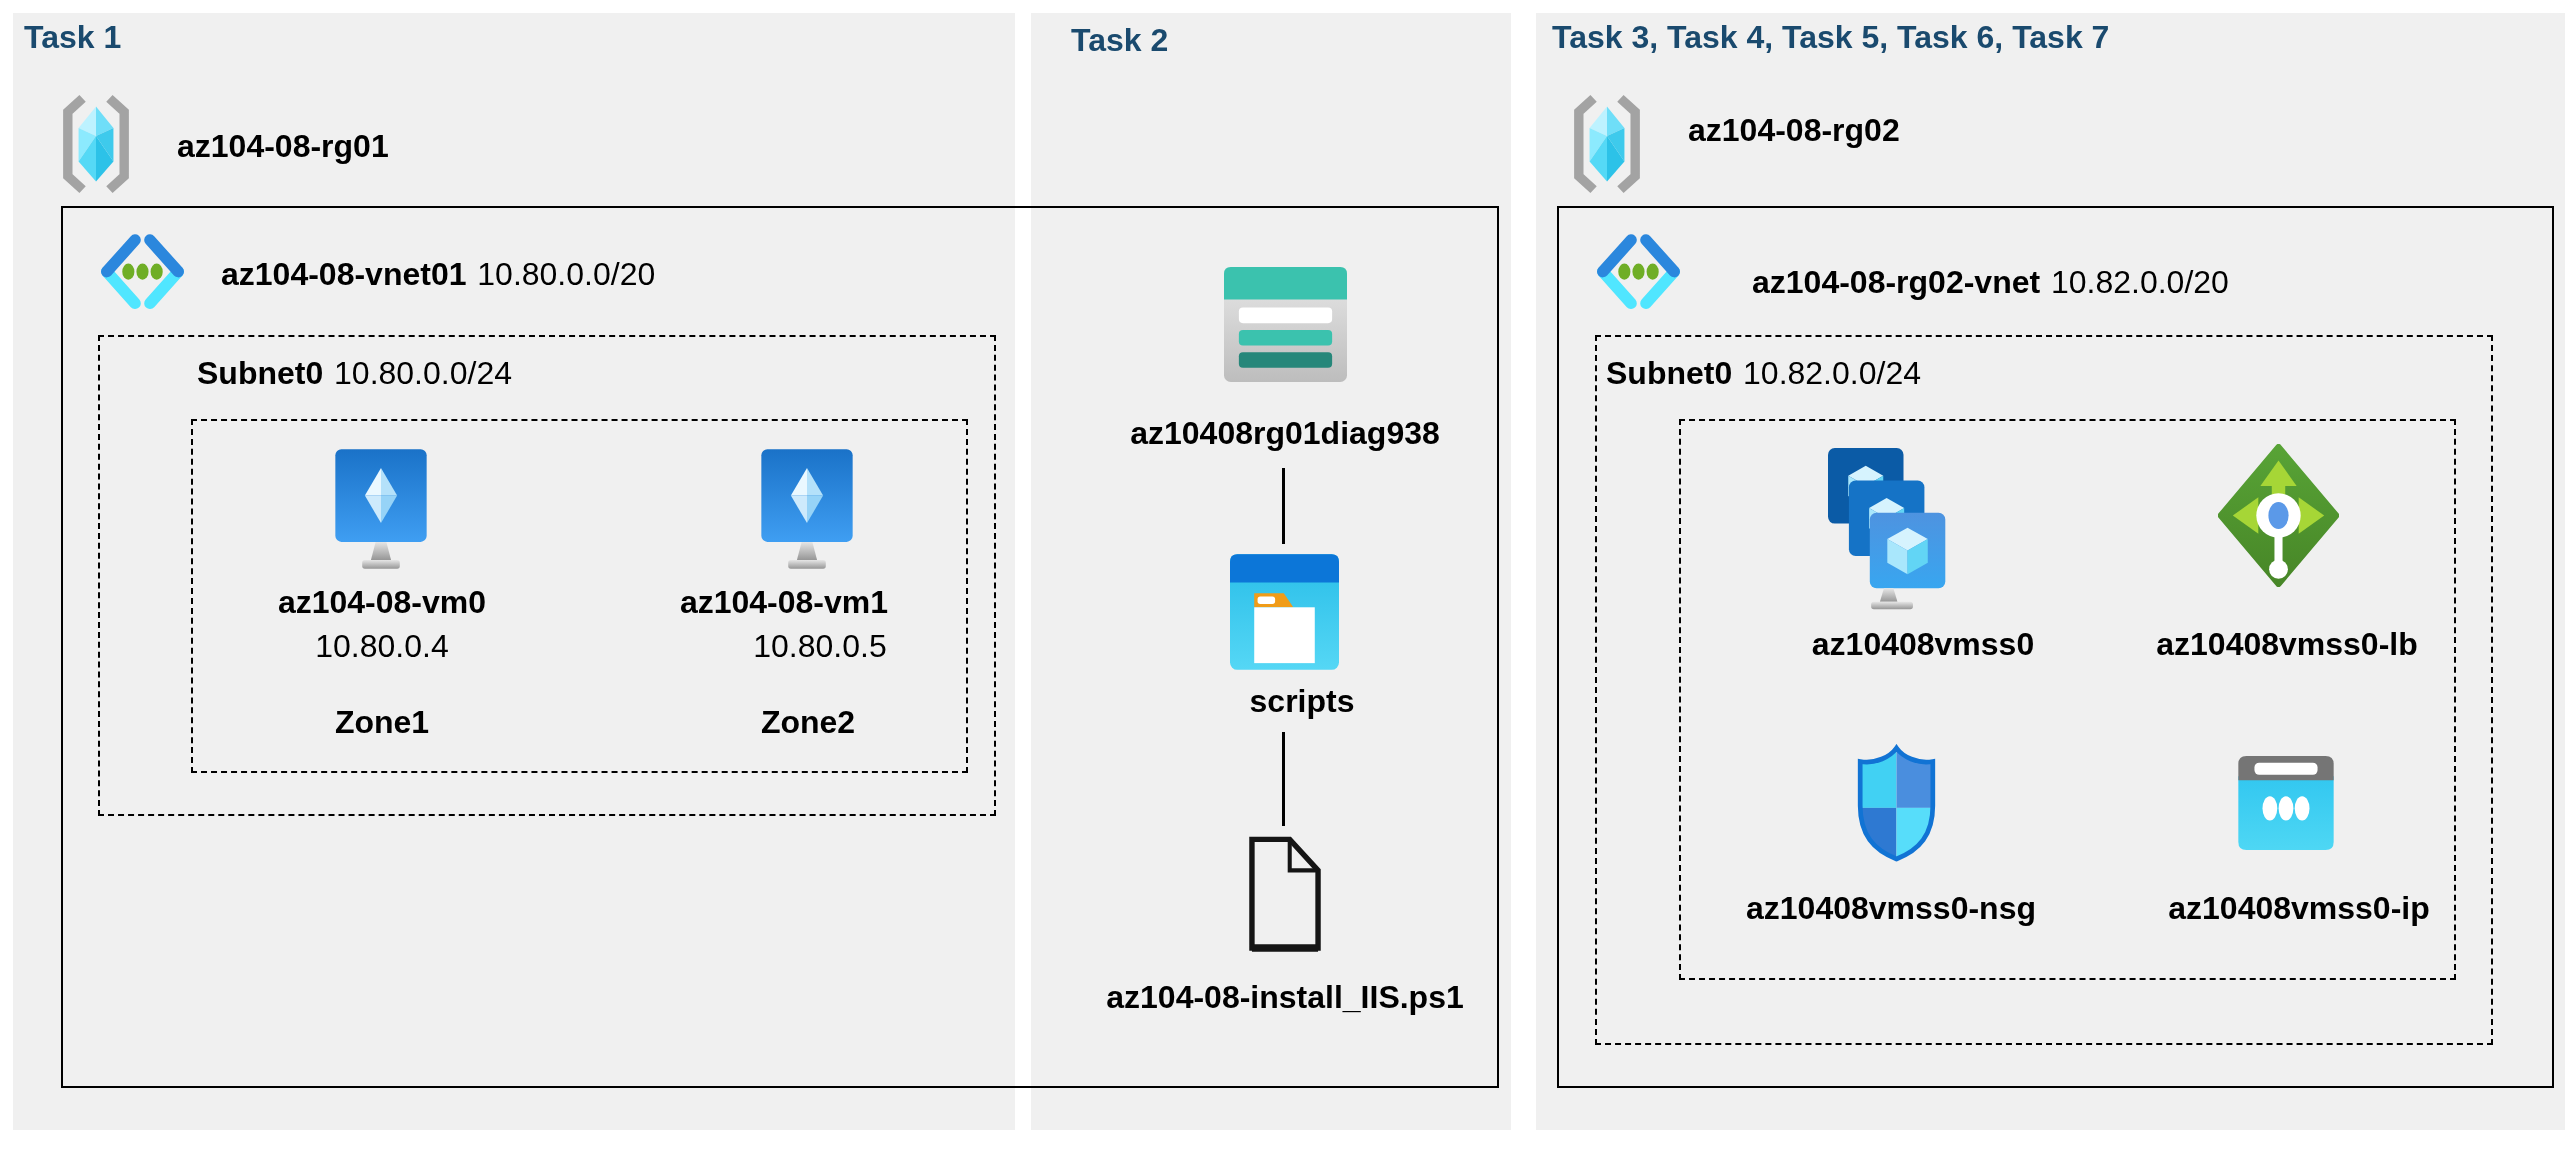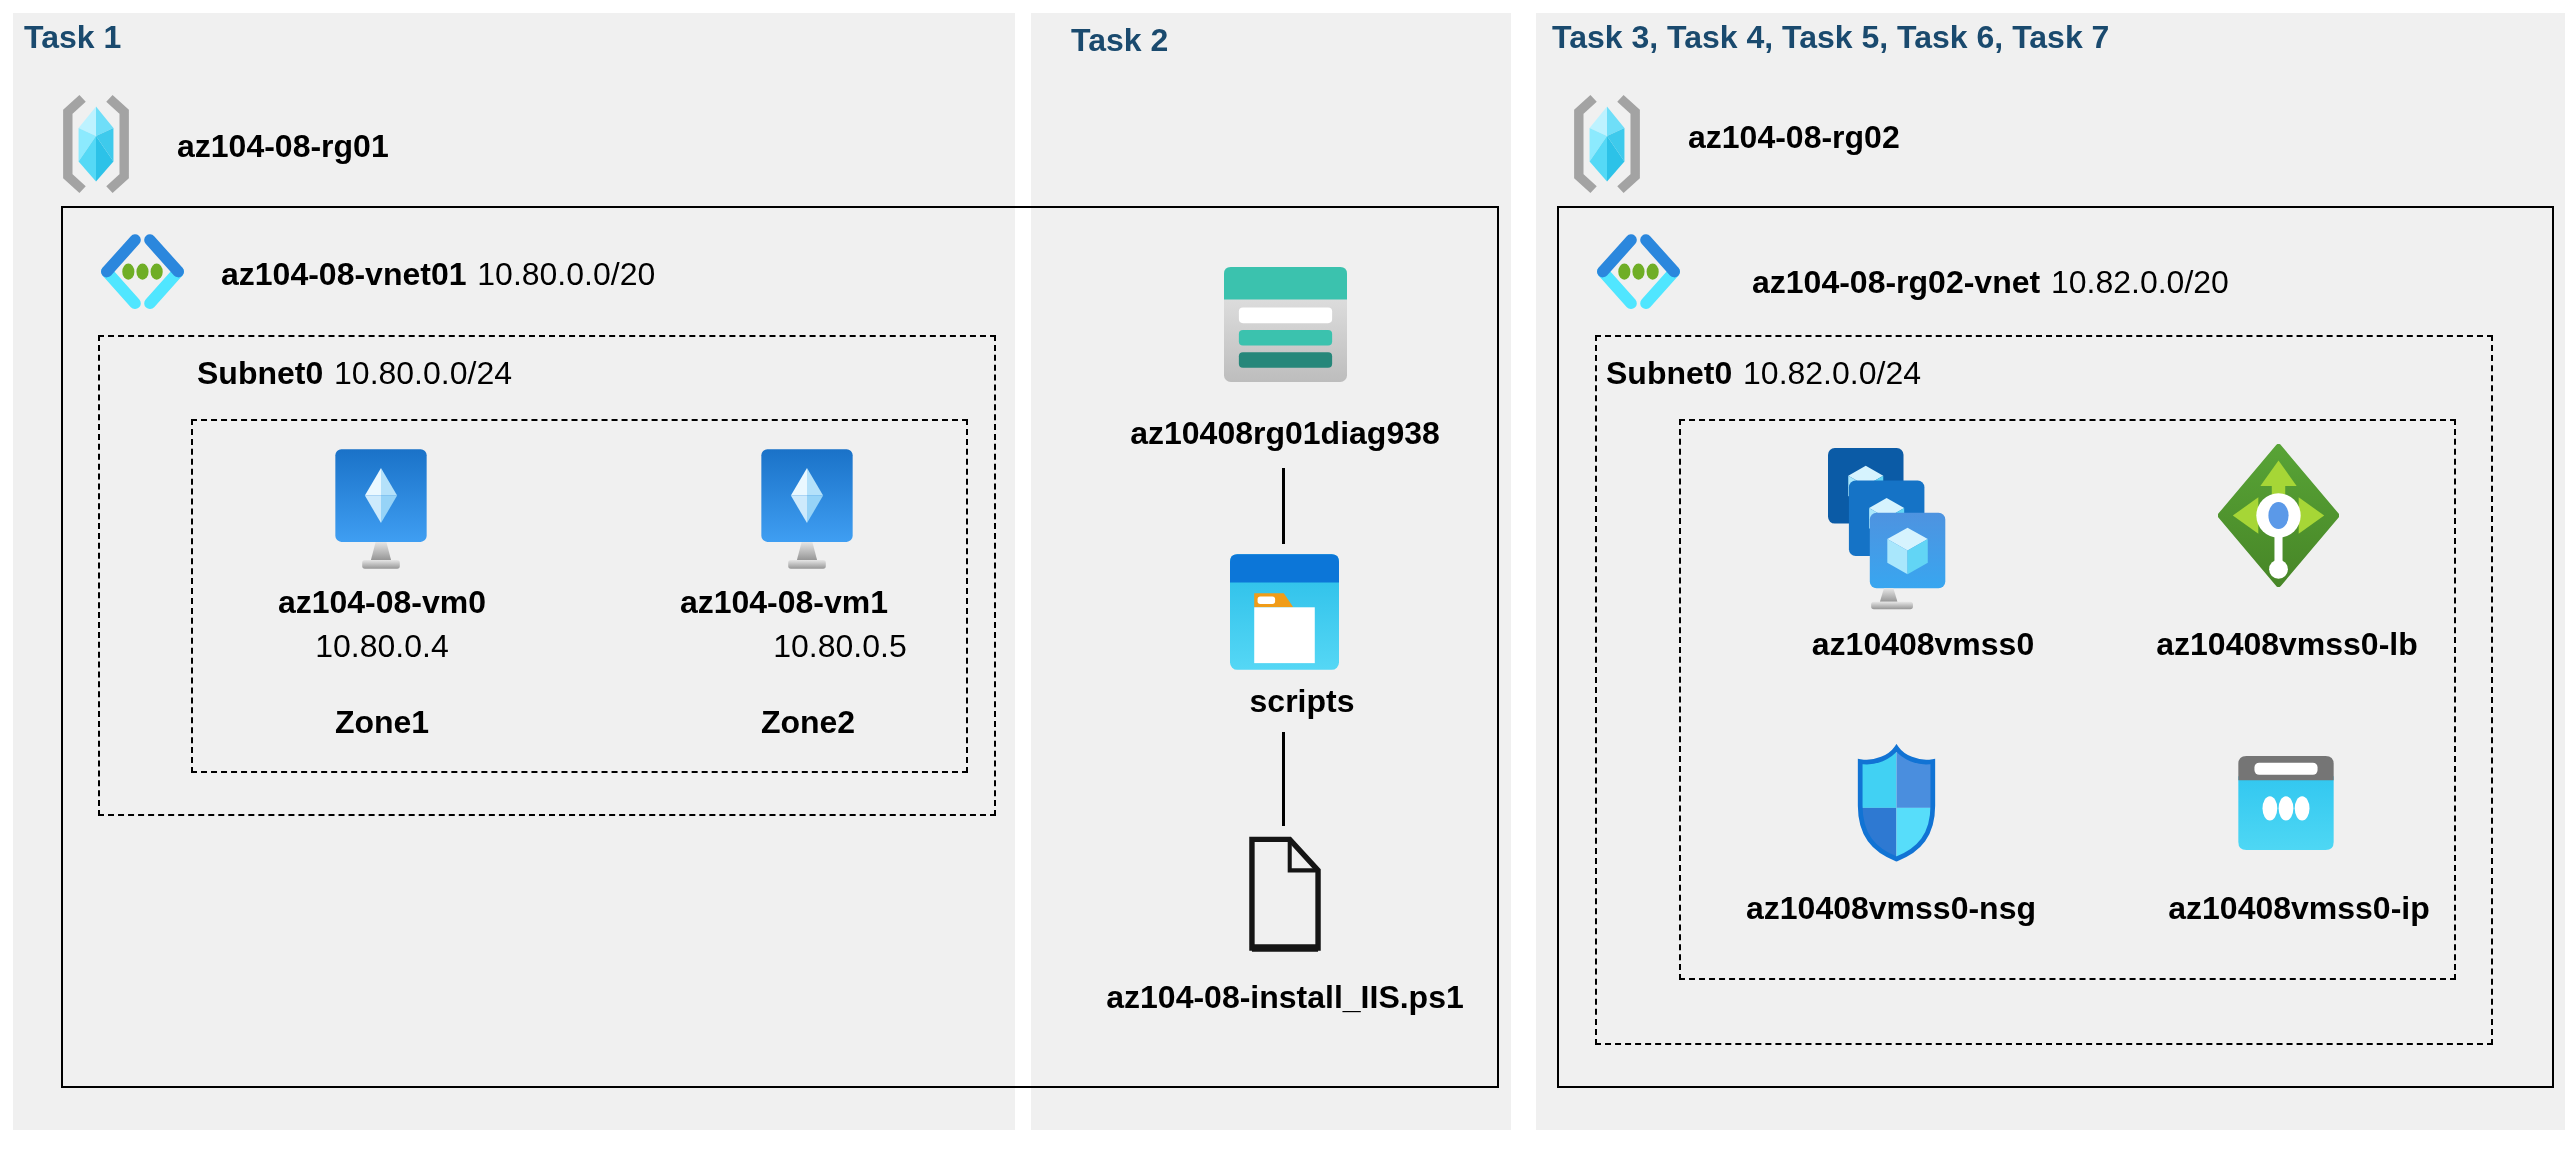--- a/index.html
+++ b/index.html
@@ -110,21 +110,21 @@
       <rect x="2" y="0" width="136" height="138" rx="9" fill="url(#vmg)"></rect>
       <polygon points="70,28 46,69 70,69" fill="#eaf8ff"></polygon>
       <polygon points="70,28 94,69 70,69" fill="#b4e1fa"></polygon>
       <polygon points="46,69 70,110 70,69" fill="#cdeafc"></polygon>
       <polygon points="94,69 70,110 70,69" fill="#96d3f7"></polygon>
       <polygon points="62,138 78,138 85,165 55,165" fill="url(#stg2)"></polygon>
       <rect x="42" y="165" width="56" height="13" rx="4" fill="url(#stg2)"></rect>
     </svg>
   </div>
   <div class="caption" style="left:784px;top:584px;">az104-08-vm1</div>
-  <div class="caption plain" style="left:840px;top:628px;">10.80.0.5</div>
+  <div class="caption plain" style="left:820px;top:628px;">10.80.0.5</div>
   <div class="caption" style="left:808px;top:704px;">Zone2</div>
 
   <div class="icon" style="left:1224px;top:267px;width:123px;height:115px;">
     <svg viewBox="0 0 182 170">
       <defs>
           <linearGradient id="stog" x1="0" y1="0" x2="0" y2="1">
             <stop offset="0" stop-color="#e8e8e8"></stop>
             <stop offset="1" stop-color="#bdbdbd"></stop>
           </linearGradient>
         </defs>
@@ -172,21 +172,21 @@
       <polyline points="36,8 14,28 14,124 36,144" fill="none" stroke="#a3a3a3" stroke-width="14"></polyline>
       <polyline points="76,8 98,28 98,124 76,144" fill="none" stroke="#a3a3a3" stroke-width="14"></polyline>
       <polygon points="56,20 30,52 56,64" fill="#bdf2ff"></polygon>
       <polygon points="56,20 82,52 56,64" fill="#6fdef8"></polygon>
       <polygon points="30,52 56,64 30,102" fill="#8ceafe"></polygon>
       <polygon points="82,52 56,64 82,102" fill="#3ecaec"></polygon>
       <polygon points="30,102 56,64 56,132" fill="#55d9f6"></polygon>
       <polygon points="82,102 56,64 56,132" fill="#2cc2e8"></polygon>
     </svg>
   </div>
-  <div class="tag" style="left:1688px;top:119px;">az104-08-rg02</div>
+  <div class="tag" style="left:1688px;top:112px;">az104-08-rg02</div>
 
   <div class="solid-box" style="left:1557px;top:206px;width:993px;height:878px;"></div>
 
   <div class="icon" style="left:1594px;top:233px;width:89px;height:80px;">
     <svg viewBox="0 0 132 118">
       <line x1="13" y1="57" x2="55" y2="104" stroke="#50e6ff" stroke-width="17" stroke-linecap="round"></line>
       <line x1="119" y1="57" x2="77" y2="104" stroke="#50e6ff" stroke-width="17" stroke-linecap="round"></line>
       <line x1="55" y1="10" x2="13" y2="57" stroke="#2b87dd" stroke-width="17" stroke-linecap="round"></line>
       <line x1="77" y1="10" x2="119" y2="57" stroke="#2b87dd" stroke-width="17" stroke-linecap="round"></line>
       <ellipse cx="45" cy="57" rx="9" ry="12" fill="#6fae26"></ellipse>

